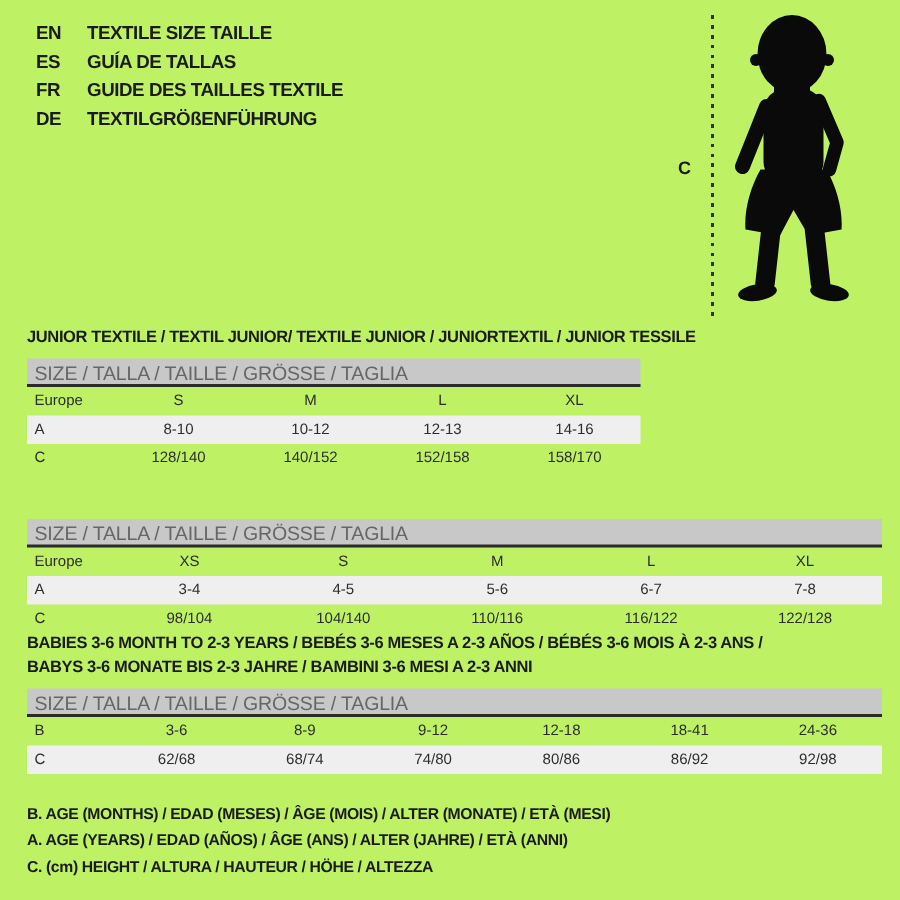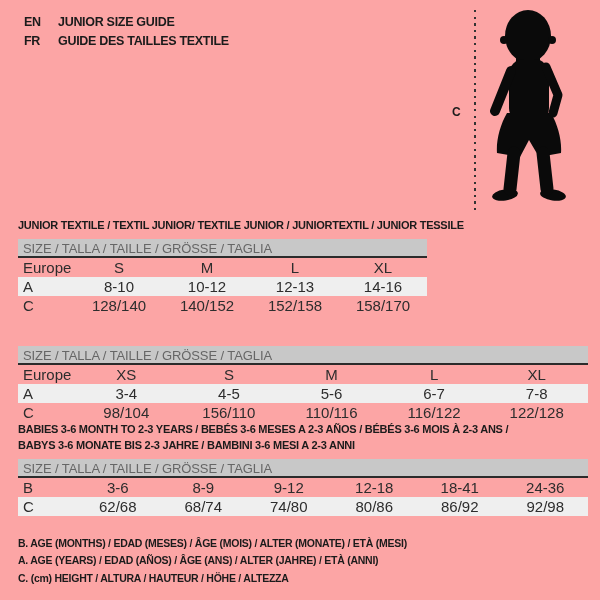--- a/index.html
+++ b/index.html
@@ -1,17 +1,17 @@
 <!DOCTYPE html>
 <html><head>
 <meta charset="utf-8">
 <style>
   html,body { margin:0; padding:0; background:#ffffff; }
   .page {
-    position:relative; width:600px; height:600px; background:#fca5a5;
+    position:relative; width:600px; height:600px; background:#bef264;
     font-family:"Liberation Sans", sans-serif; color:#1b1b1b; overflow:hidden;
   }
   
   .langs { position:absolute; top:12px; left:24px; }
   .lang-row { display:flex; height:19px; align-items:center; }
   .lang-code, .lang-title {
     font-weight:bold; font-size:12.5px; letter-spacing:-0.3px; color:#1b1b1b; white-space:nowrap;
   }
   .lang-code { width:34px; }
   
@@ -34,44 +34,52 @@
   
   .table { position:absolute; left:18px; }
   #t1 { top:239px; width:409px; }
   #t2 { top:346px; width:570px; }
   #t3 { top:459px; width:570px; }
   .size-bar {
     height:15px; padding:2px 0 0 5px; background:#c8c8c8;
     border-bottom:2px solid #2b2b2b;
     font-size:13px; color:#666666; letter-spacing:-0.1px; white-space:nowrap;
   }
-  .trow { display:flex; align-items:center; height:19px; font-size:15px; color:#2d2d2d; }
+  .trow { display:flex; align-items:center; height:19px; font-size:10px; color:#2d2d2d; }
   .trow.shaded { background:#efefef; }
   .lbl { width:52px; padding-left:5px; white-space:nowrap; }
   .cell { flex:1; text-align:center; white-space:nowrap; }
   
   .footnotes { position:absolute; left:18px; top:537px; }
   .footnote {
     height:17.3px; font-weight:bold; font-size:10.5px;
     letter-spacing:-0.25px; color:#1b1b1b; white-space:nowrap;
   }
 </style>
 </head>
 <body>
 
 <div class="page">
 
   <div class="langs">
     <div class="lang-row">
       <span class="lang-code">EN</span>
-      <span class="lang-title">JUNIOR SIZE GUIDE</span>
+      <span class="lang-title">TEXTILE SIZE TAILLE</span>
+    </div>
+    <div class="lang-row">
+      <span class="lang-code">ES</span>
+      <span class="lang-title">GUÍA DE TALLAS</span>
     </div>
     <div class="lang-row">
       <span class="lang-code">FR</span>
       <span class="lang-title">GUIDE DES TAILLES TEXTILE</span>
+    </div>
+    <div class="lang-row">
+      <span class="lang-code">DE</span>
+      <span class="lang-title">TEXTILGRÖßENFÜHRUNG</span>
     </div>
   </div>
 
   <div class="fig">
     <span class="fig-c">C</span>
     <div class="dash-line"></div>
     <svg class="baby" width="90" height="202" viewBox="0 0 90 200">
       <g fill="#0a0a0a" stroke="none">
         <ellipse cx="45" cy="27" rx="23" ry="26"></ellipse>
         <circle cx="21" cy="31" r="4"></circle>
@@ -131,21 +139,21 @@
       <span class="lbl">A</span>
       <span class="cell">3-4</span>
       <span class="cell">4-5</span>
       <span class="cell">5-6</span>
       <span class="cell">6-7</span>
       <span class="cell">7-8</span>
     </div>
     <div class="trow">
       <span class="lbl">C</span>
       <span class="cell">98/104</span>
-      <span class="cell">156/110</span>
+      <span class="cell">104/140</span>
       <span class="cell">110/116</span>
       <span class="cell">116/122</span>
       <span class="cell">122/128</span>
     </div>
   </div>
 
   <div class="sec-title" id="s3-title">
     <div>BABIES 3-6 MONTH TO 2-3 YEARS / BEBÉS 3-6 MESES A 2-3 AÑOS / BÉBÉS 3-6 MOIS À 2-3 ANS /</div>
     <div>BABYS 3-6 MONATE BIS 2-3 JAHRE / BAMBINI 3-6 MESI A 2-3 ANNI</div>
   </div>

